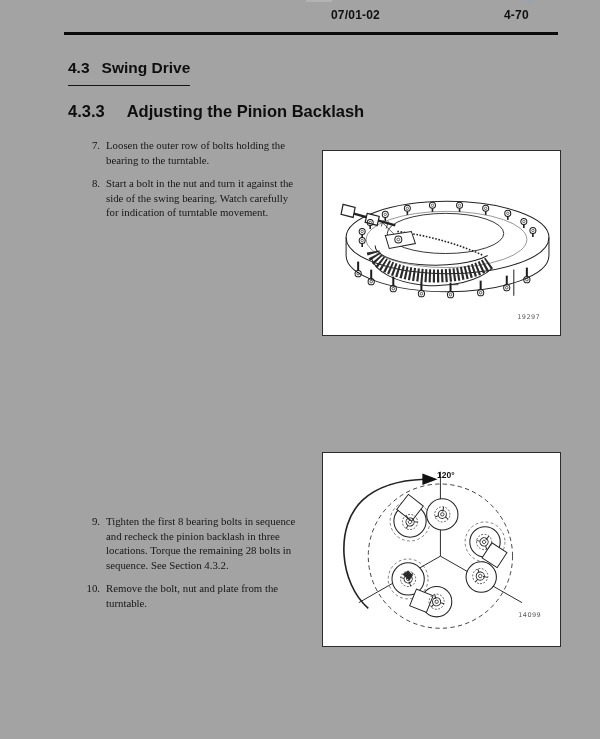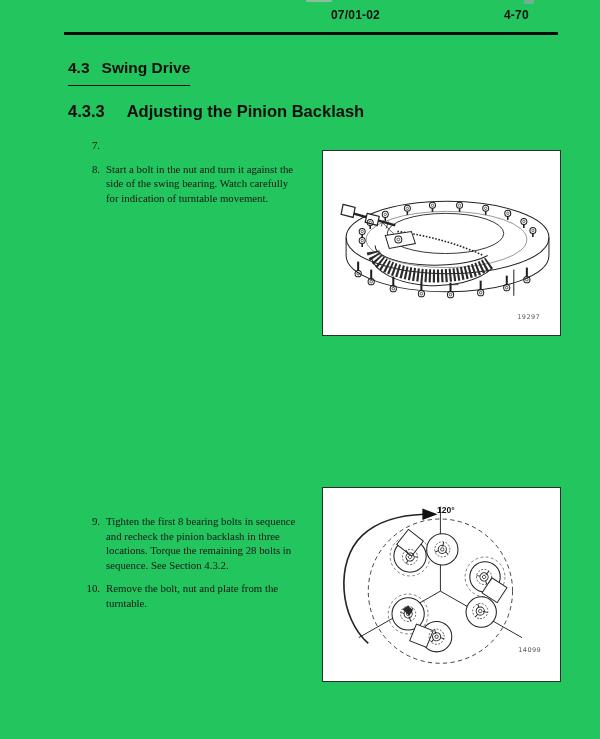--- a/index.html
+++ b/index.html
@@ -1,17 +1,17 @@
 <!DOCTYPE html>
 <html><head>
 <meta charset="utf-8">
 <style>
   html,body { margin:0; padding:0; background:#fff; }
   .page {
-    position:relative; width:600px; height:739px; background:#22c55e;
+    position:relative; width:600px; height:739px; background:#a3a3a3;
     font-family:"Liberation Serif", serif; color:#161616; overflow:hidden;
   }
   
   .remnant-a { position:absolute; left:306px; top:0; width:26px; height:2px; background:#b9b9b9; opacity:.7; }
   .remnant-b { position:absolute; left:524px; top:0; width:10px; height:4px; background:#9aa3ae; opacity:.7; border-radius:1px; }
 
   .hdr { position:absolute; top:8px; font-family:"Liberation Sans", sans-serif;
          font-weight:bold; font-size:12px; color:#101010; letter-spacing:.2px; }
   .hdr-date { left:331px; }
   .hdr-page { left:504px; }
@@ -29,21 +29,21 @@
   .steps-upper { top:138px; }
   .steps-lower { top:514px; }
   .step { display:flex; margin-bottom:9px; }
   .step-num { flex:none; width:22px; text-align:right; padding-right:6px;
               font-size:10.8px; line-height:14.6px; }
   .step-text { width:220px; font-size:10.8px; line-height:14.6px; white-space:pre-line; }
 
   .figure { position:absolute; left:322px; width:239px; border:1.6px solid #2d2d2d;
             background:#fff; box-sizing:border-box; }
   .figure-bearing  { top:150px; height:186px; }
-  .figure-sequence { top:487px; height:195px;padding-left:13px; }
+  .figure-sequence { top:452px; height:195px;padding-left:13px; }
   .figure svg { display:block; width:100%; height:100%; }
   .fig-num { position:absolute; font-family:"DejaVu Sans", sans-serif; font-size:6.5px;
              color:#5a5a5a; letter-spacing:.4px; }
   .fig-num-bearing  { right:20px; bottom:14px; }
   .fig-num-sequence { right:19px; bottom:27px;text-align:center; }
   .angle-label { position:absolute; left:114px; top:17px; font-family:"Liberation Sans", sans-serif;
                  font-weight:bold; font-size:8.5px; color:#111; }
 </style>
 </head>
 <body>
@@ -63,20 +63,22 @@
     </span>
   </div>
 
   <div class="h2">
     <span class="num">4.3.3</span><span class="title">Adjusting the Pinion Backlash</span>
   </div>
 
   <div class="steps steps-upper">
     <div class="step">
       <span class="step-num">7.</span>
+      <div class="step-text">Loosen the outer row of bolts holding the
+bearing to the turntable.</div>
     </div>
     <div class="step">
       <span class="step-num">8.</span>
       <div class="step-text">Start a bolt in the nut and turn it against the
 side of the swing bearing. Watch carefully
 for indication of turntable movement.</div>
     </div>
   </div>
 
   <div class="steps steps-lower">

